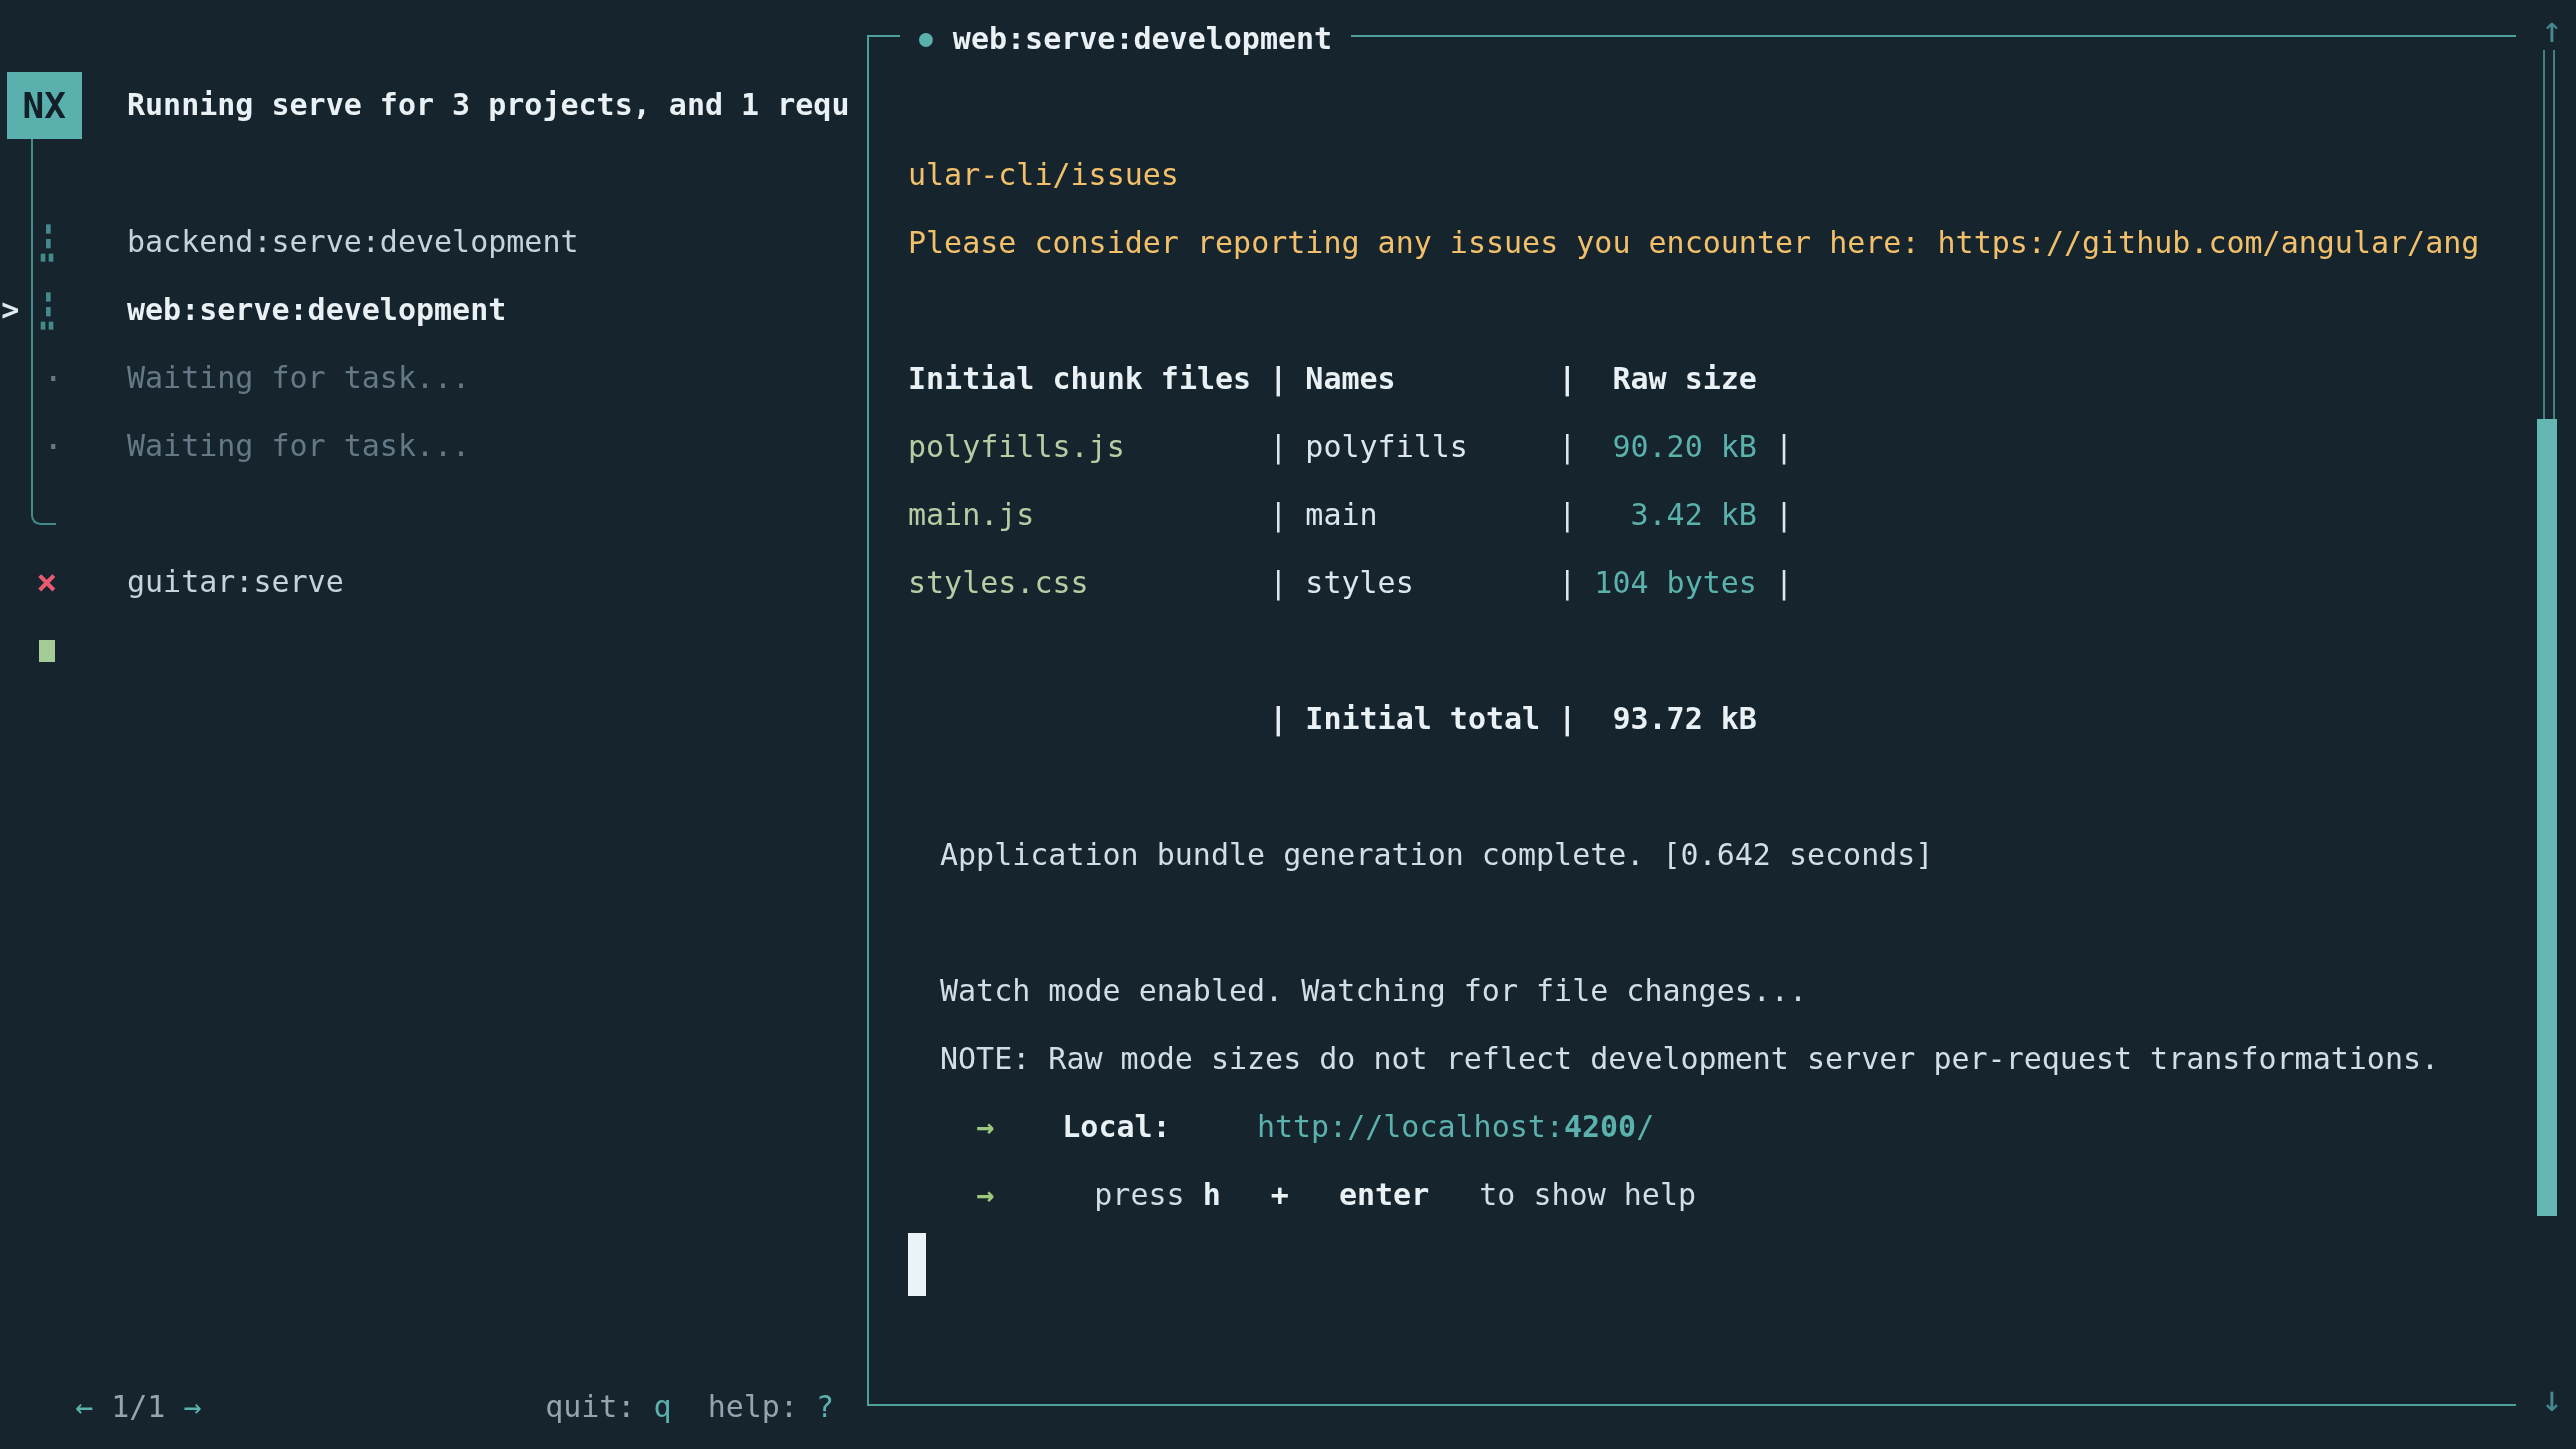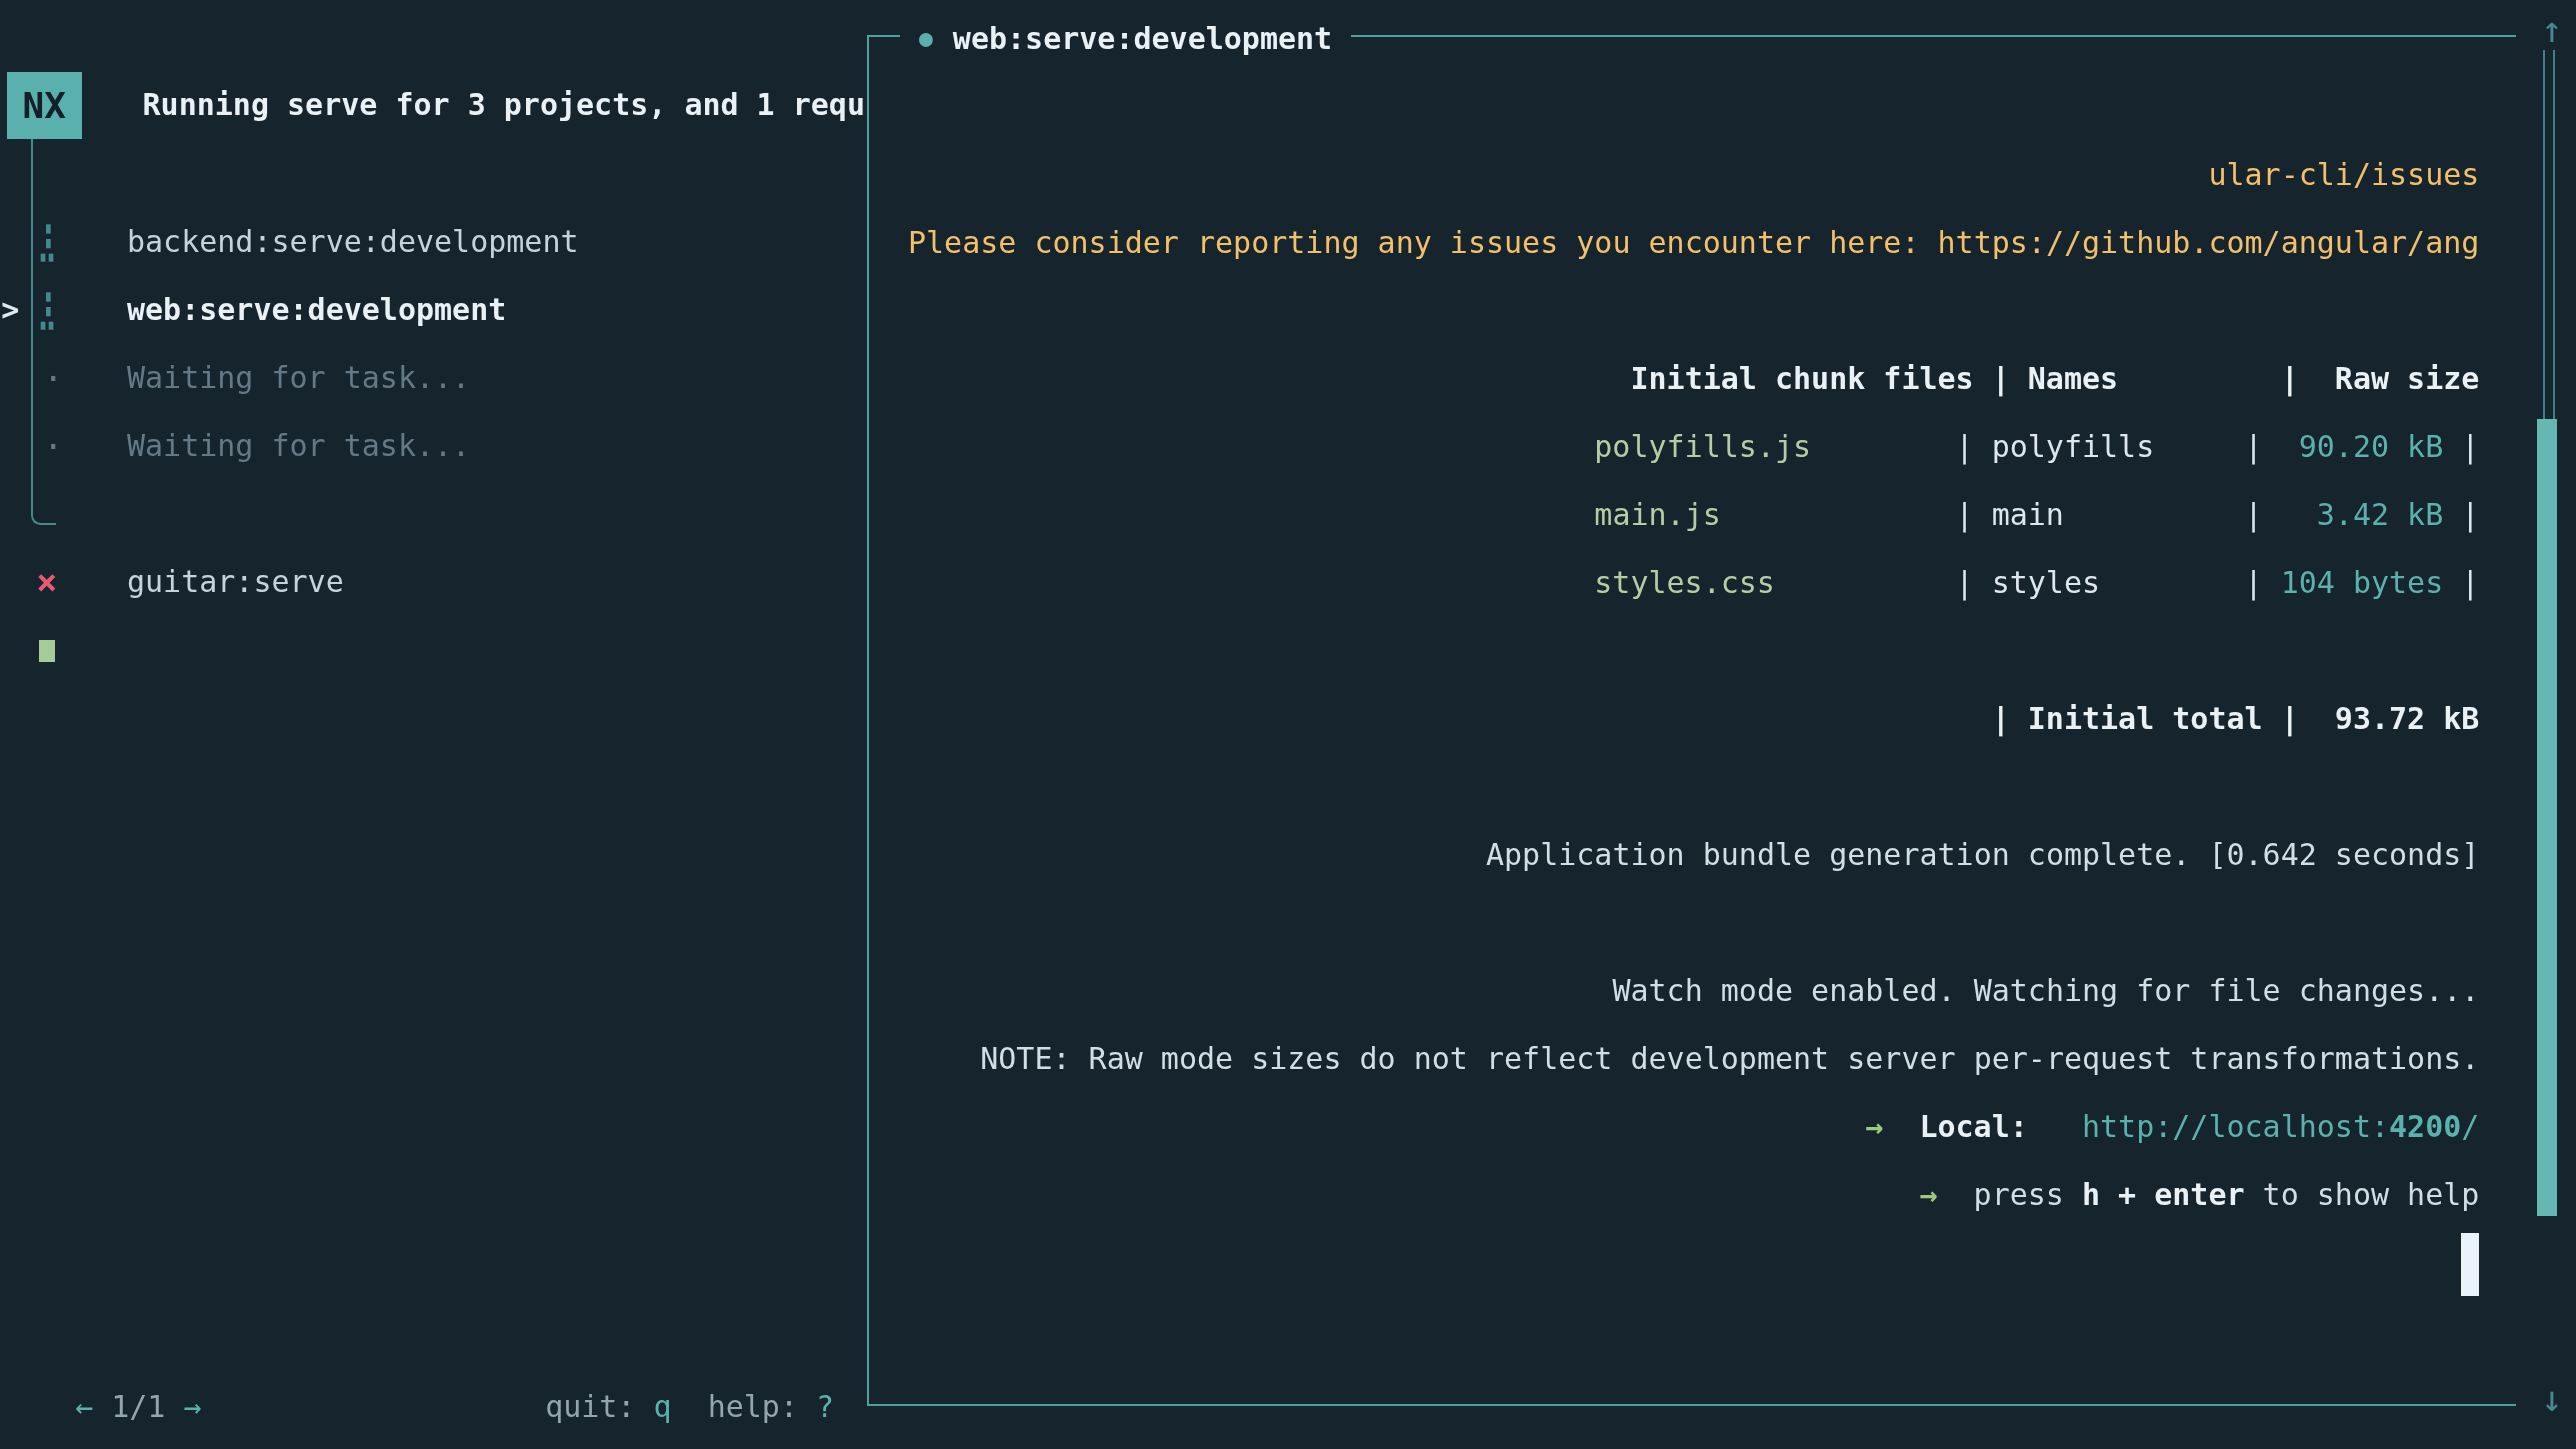--- a/index.html
+++ b/index.html
@@ -3,23 +3,23 @@
 <meta charset="utf-8">
 <style>
   html,body{margin:0;padding:0;}
   body{
     width:2576px;height:1449px;position:relative;overflow:hidden;
     background:var(--c-background,#16242e);
     font-family:"DejaVu Sans Mono","Liberation Mono",monospace;
     font-size:30px;color:var(--c-text_normal,#d2dde4);
   }
   .abs{position:absolute;}
-  .line{height:68px;line-height:68px;white-space:pre;text-align:right;}
+  .line{height:68px;line-height:68px;white-space:pre;}
   
-  .s-plain{color:var(--c-text_normal,#d2dde4);}
+  .s-plain{color:var(--c-text_normal,#d2dde4);margin-left:32px;}
   .s-bold{color:var(--c-text_bright,#e9f1f5);font-weight:bold;}
   .s-yellow{color:var(--c-yellow,#f2c06a);}
   .s-sage{color:var(--c-sage_file,#b6cda3);}
   .s-white{color:var(--c-pipe_white,#dce6ec);}
   .s-teal{color:var(--c-size_teal,#5bb1ac);}
   .s-tealbold{color:var(--c-size_teal,#5bb1ac);font-weight:bold;}
   .s-green{color:var(--c-arrow_green,#9ec87c);font-weight:bold;}
   .s-cursor{display:inline-block;width:1ch;height:63px;background:var(--c-cursor,#e9f3f8);vertical-align:middle;}
   
   .nx-badge{left:6.7px;top:72px;width:75px;height:67px;background:var(--c-accent_teal,#5ab0ac);

